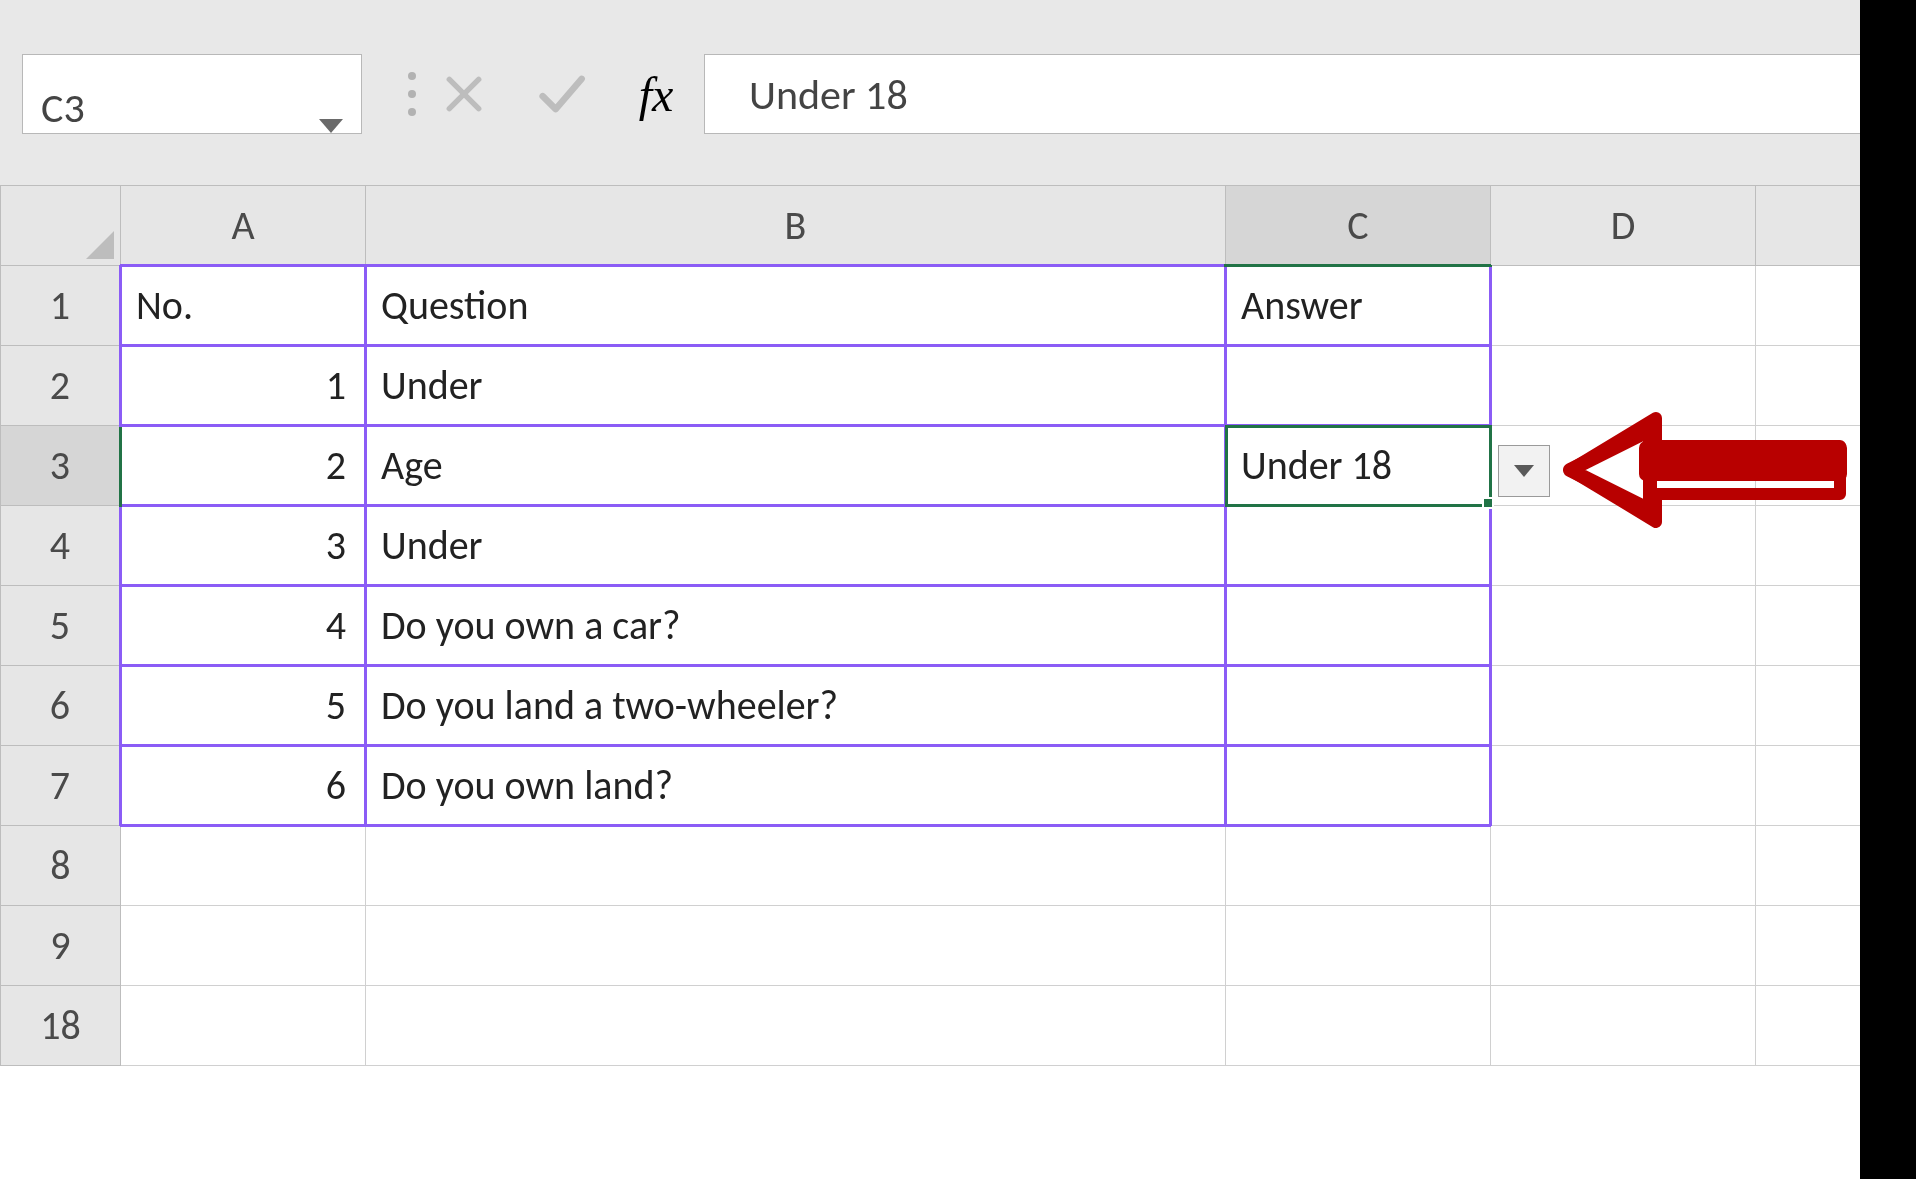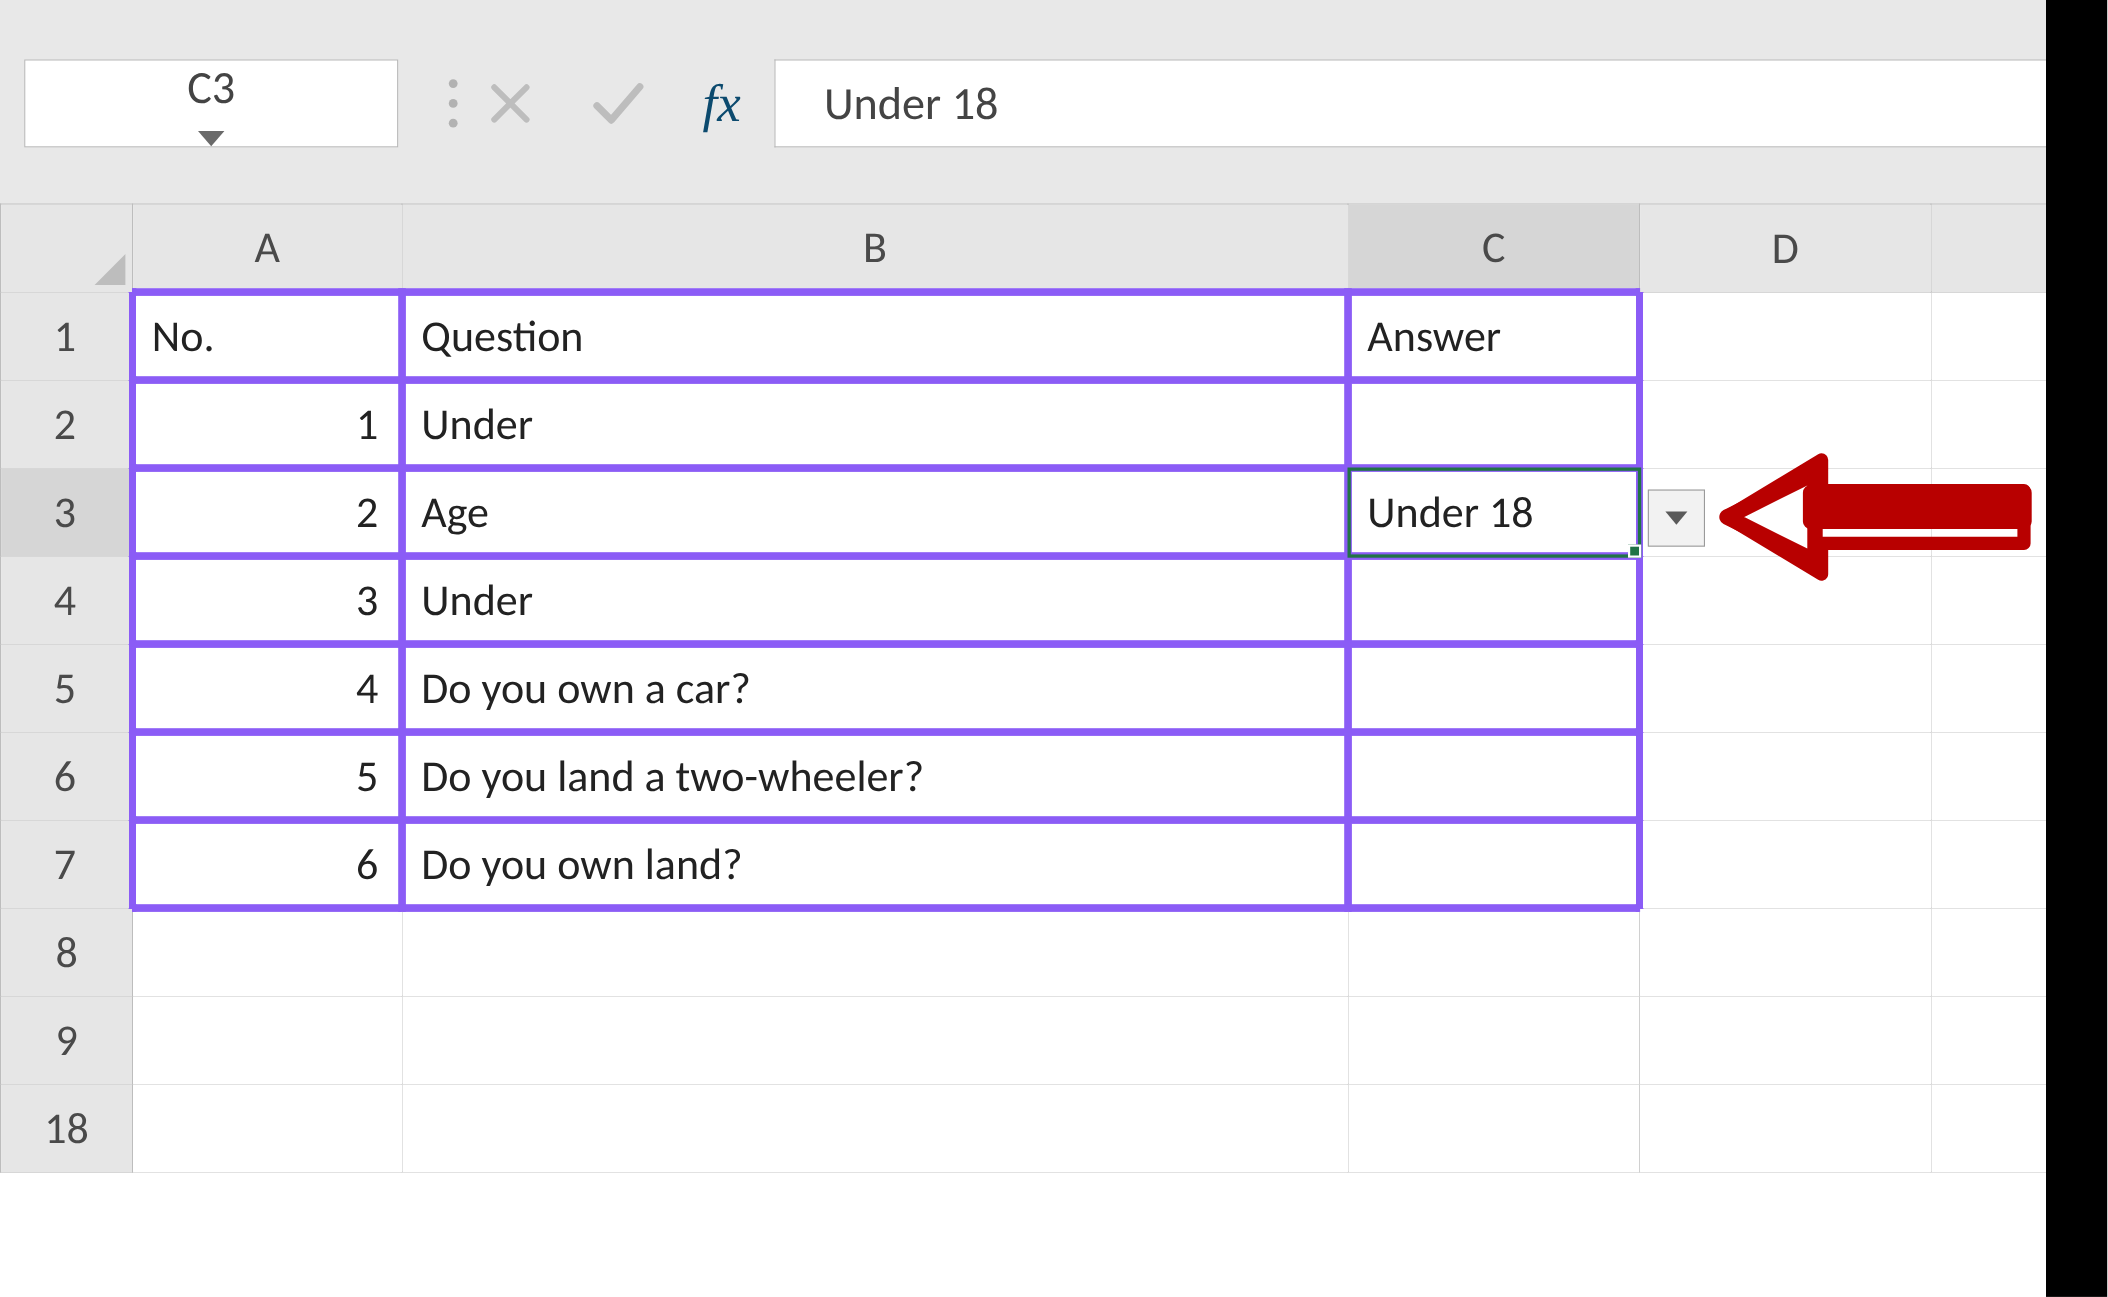--- a/index.html
+++ b/index.html
@@ -37,24 +37,24 @@
   }
   .fbar{
     position:absolute;left:22px;top:54px;
     height:80px;
     display:flex;align-items:center;
   }
   .namebox{
     width:340px;height:80px;
     background:#ffffff;
     border:1px solid #b8b8b8;
-    display:flex;align-items:center;justify-content:space-between;
-    padding:0 18px 0 18px;
+    display:flex;align-items:flex-end;justify-content:space-between;
+    padding:12px 18px 0 18px;
     box-sizing:border-box;
-    font-size:42px;color:#444;flex-direction:column;
+    font-size:42px;color:#444;
   }
   .namebox .dd{
     width:0;height:0;
     border-left:12px solid transparent;
     border-right:12px solid transparent;
     border-top:14px solid #6a6a6a;
   }
   .vdots{
     margin-left:46px;
     display:flex;flex-direction:column;gap:10px;
@@ -63,21 +63,21 @@
   .vdots span{width:8px;height:8px;border-radius:50%;background:#b2b2b2;display:block;}
   .fbtn{
     width:96px;height:80px;
     display:flex;align-items:center;justify-content:center;
     color:#bdbdbd;font-size:46px;
   }
   .fx{
     width:96px;height:80px;
     display:flex;align-items:center;justify-content:center;
     font-family:"Times New Roman",serif;
-    font-style:italic;font-size:48px;color:#0c4a6e;
+    font-style:italic;font-size:48px;color:#000000;
   }
   .finput-wrap{
     height:80px;flex:0 0 1200px;
     background:#ffffff;border:1px solid #b8b8b8;
     border-right:none;
     display:flex;align-items:center;
     padding-left:42px;
     box-sizing:border-box;
   }
   .finput{
@@ -138,21 +138,21 @@
   th.selr{background:#d6d6d6;border-right:3px solid var(--selected-green);}
 
   
   td.btop{border-top:2px solid #000;}
   td.bbot{border-bottom:2px solid #000;}
   td.blft{border-left:2px solid #000;}
   td.brgt{border-right:2px solid #000;}
   td.ra{text-align:right;padding-right:18px;}
 
   td.bordered-cell{
-    border:7px solid #8b5cf6;
+    border:3px solid #8b5cf6;
   }
 
   
   td.selcell{
     outline:3px solid var(--selected-green);
     outline-offset:-2px;
   }
   td.selcell::after{
     content:"";position:absolute;right:-5px;bottom:-5px;
     width:12px;height:12px;background:var(--selected-green);

